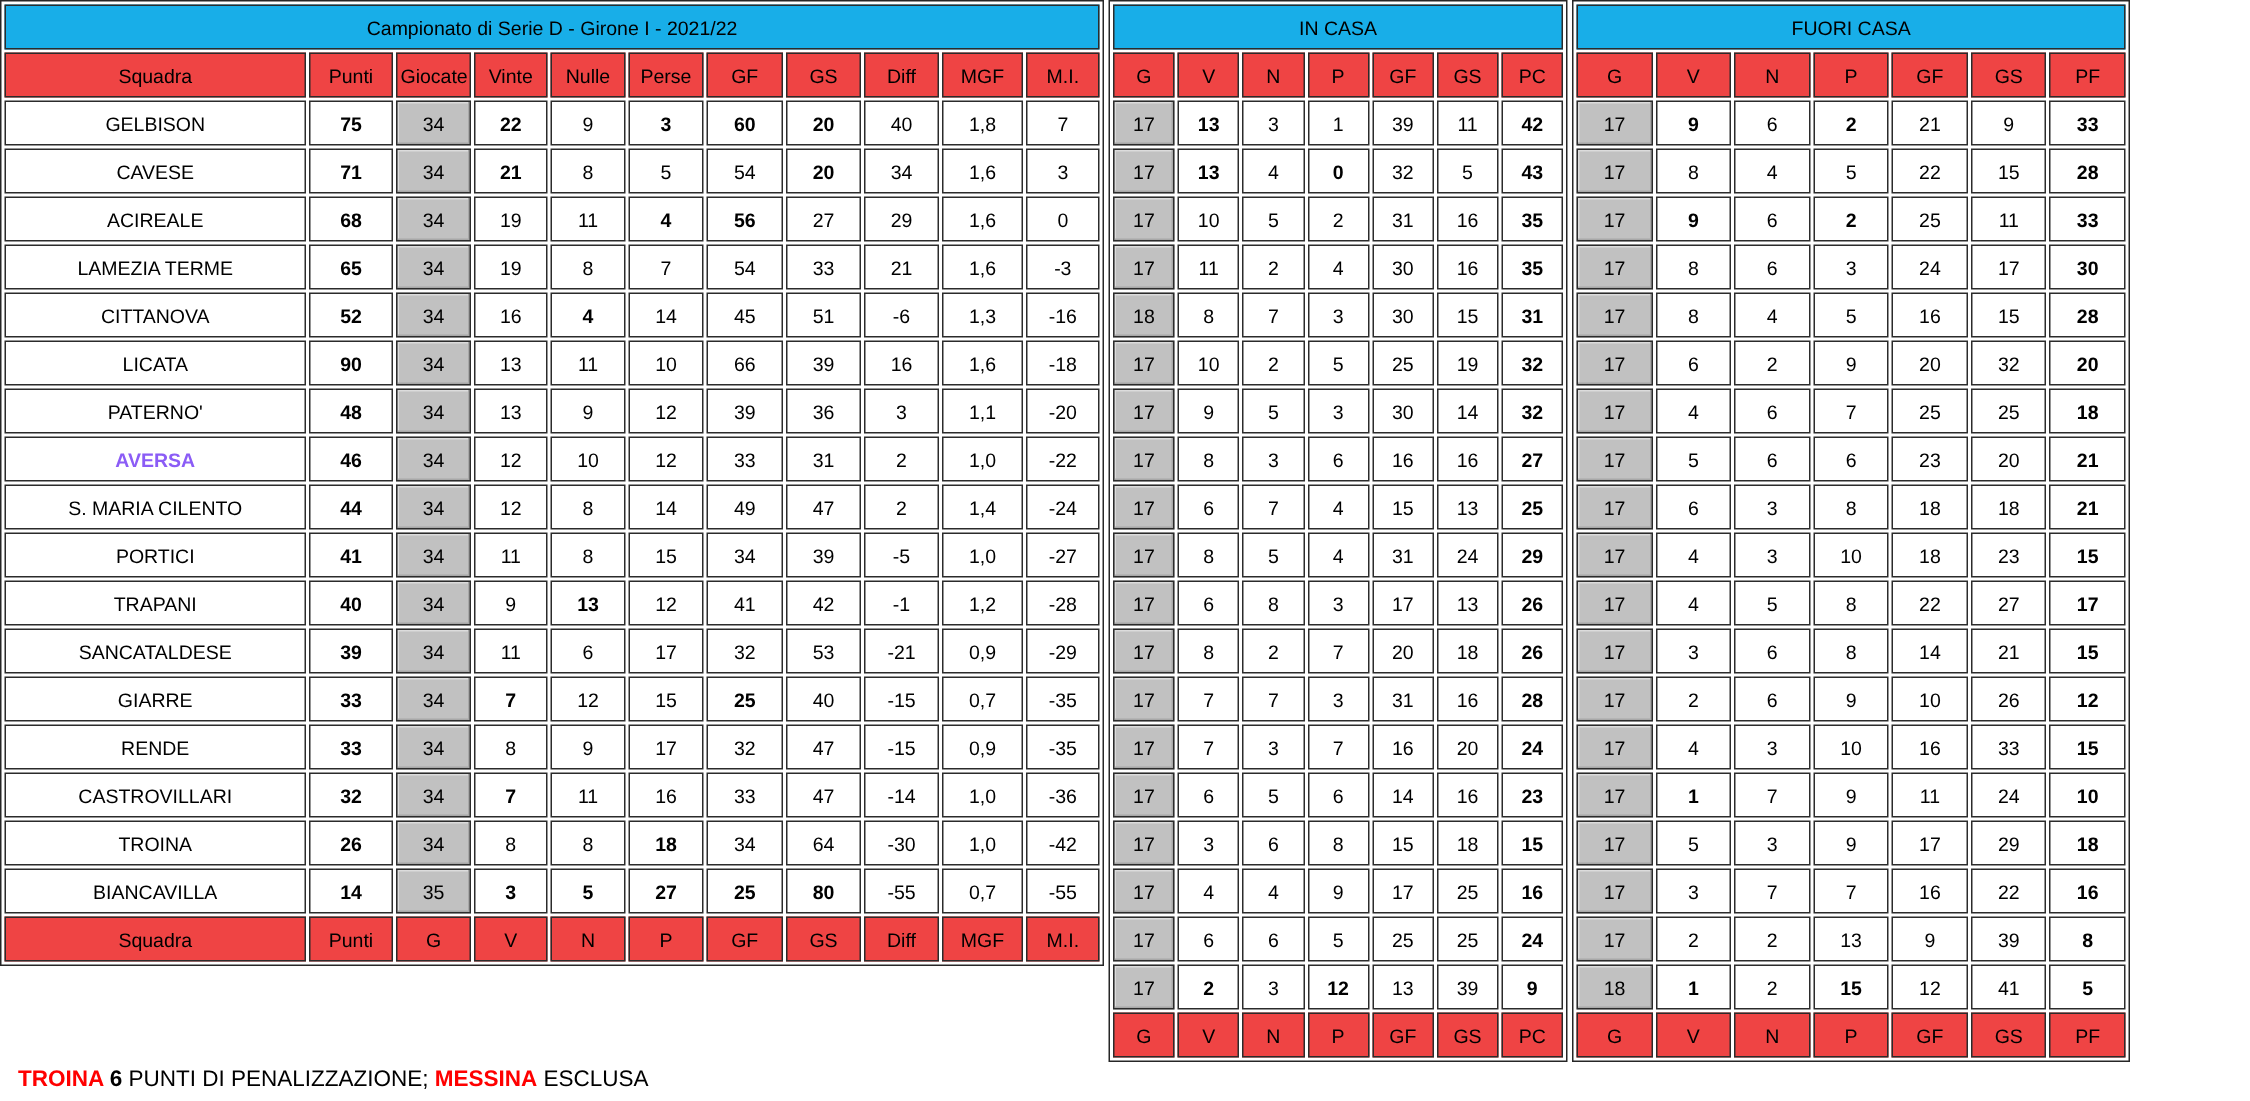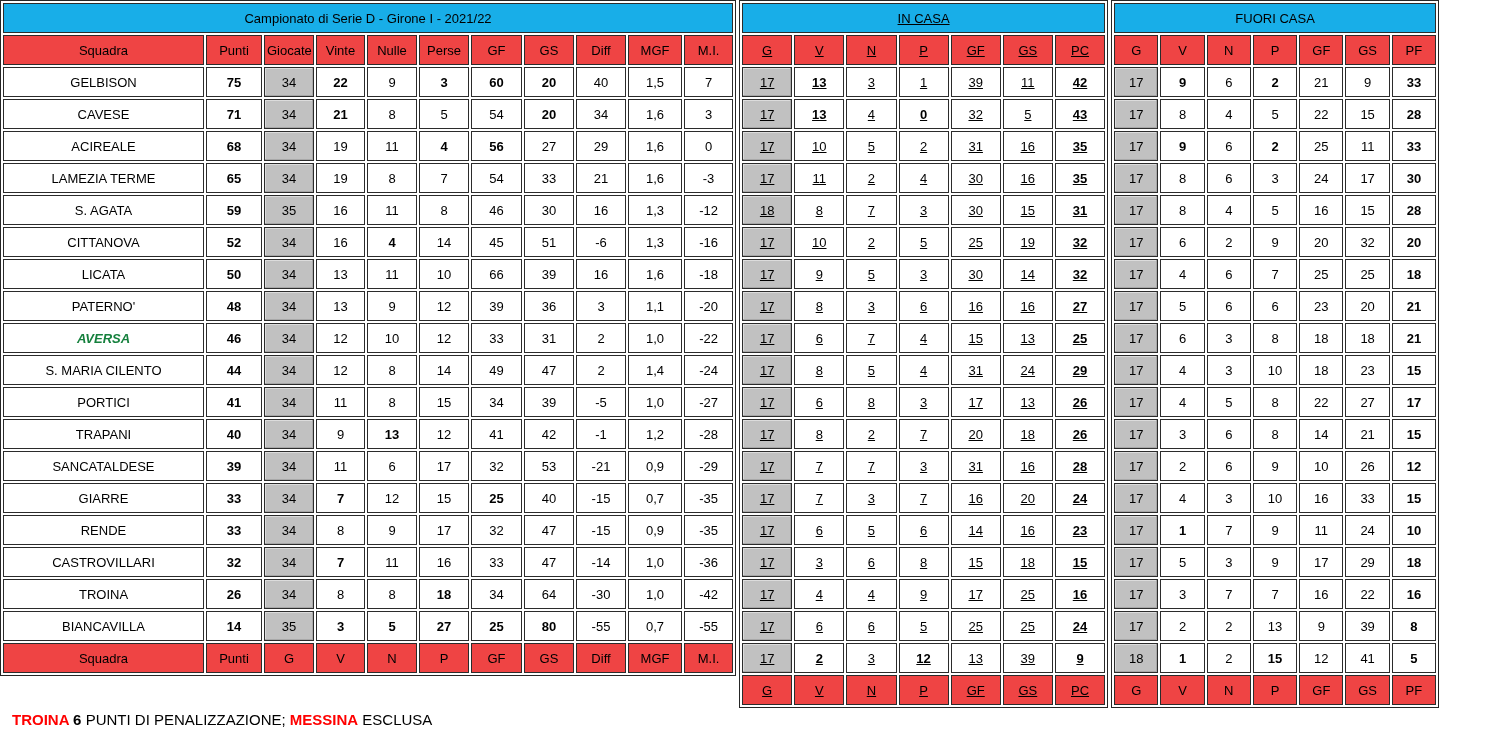--- a/index.html
+++ b/index.html
@@ -9,24 +9,24 @@
   table.t td{border:1px solid #2b2b2b;height:28px;text-align:center;font-size:13px;color:#000;
              padding:0 2px;overflow:hidden;white-space:nowrap;vertical-align:middle;}
   td.blue{background:#ef4444;}
   td.title-cell{background:#18AEE8;font-size:14px;}
   td.gray{background:#C1C1C1;border-color:#8f8f8f;
           box-shadow:inset -1px -1px 0 #a8a8a8, inset 1px 1px 0 #dcdcdc;}
   td.team{text-align:left;padding-left:6px;}
   td.bold{font-weight:bold;}
   td.g{color:#00A651;font-weight:bold;}
   td.r{color:#FF0000;font-weight:bold;}
-  td.team.redteam{color:#15803d;font-weight:bold;font-style:italic;}
+  td.team.redteam{color:#8b5cf6;font-weight:bold;}
   #main-table{width:660px;}
-  #home-table{width:369px;text-decoration:underline;}
-  #away-table{width:328px;}
+  #home-table{width:306px;}
+  #away-table{width:372px;}
   .note{margin:3px 0 0 12px;font-size:15px;color:#000;letter-spacing:0;}
   .note .seg-red{color:#FF0000;font-weight:bold;}
   .note .seg-bold{font-weight:bold;}
 </style>
 </head>
 <body>
 
 <div class="wrap">
 
   <table class="t" id="main-table">
@@ -63,21 +63,21 @@
         <tr>
           <td class="team">GELBISON</td>
           <td class="bold">75</td>
           <td class="gray">34</td>
           <td class="g">22</td>
           <td>9</td>
           <td class="g">3</td>
           <td class="g">60</td>
           <td class="g">20</td>
           <td>40</td>
-          <td>1,5</td>
+          <td>1,8</td>
           <td>7</td>
         </tr>
         <tr>
           <td class="team">CAVESE</td>
           <td class="bold">71</td>
           <td class="gray">34</td>
           <td class="g">21</td>
           <td>8</td>
           <td>5</td>
           <td>54</td>
@@ -104,50 +104,37 @@
           <td class="bold">65</td>
           <td class="gray">34</td>
           <td>19</td>
           <td>8</td>
           <td>7</td>
           <td>54</td>
           <td>33</td>
           <td>21</td>
           <td>1,6</td>
           <td>-3</td>
-        </tr>
-        <tr>
-          <td class="team">S. AGATA</td>
-          <td class="bold">59</td>
-          <td class="gray">35</td>
-          <td>16</td>
-          <td>11</td>
-          <td>8</td>
-          <td>46</td>
-          <td>30</td>
-          <td>16</td>
-          <td>1,3</td>
-          <td>-12</td>
         </tr>
         <tr>
           <td class="team">CITTANOVA</td>
           <td class="bold">52</td>
           <td class="gray">34</td>
           <td>16</td>
           <td class="g">4</td>
           <td>14</td>
           <td>45</td>
           <td>51</td>
           <td>-6</td>
           <td>1,3</td>
           <td>-16</td>
         </tr>
         <tr>
           <td class="team">LICATA</td>
-          <td class="bold">50</td>
+          <td class="bold">90</td>
           <td class="gray">34</td>
           <td>13</td>
           <td>11</td>
           <td>10</td>
           <td>66</td>
           <td>39</td>
           <td>16</td>
           <td>1,6</td>
           <td>-18</td>
         </tr>

